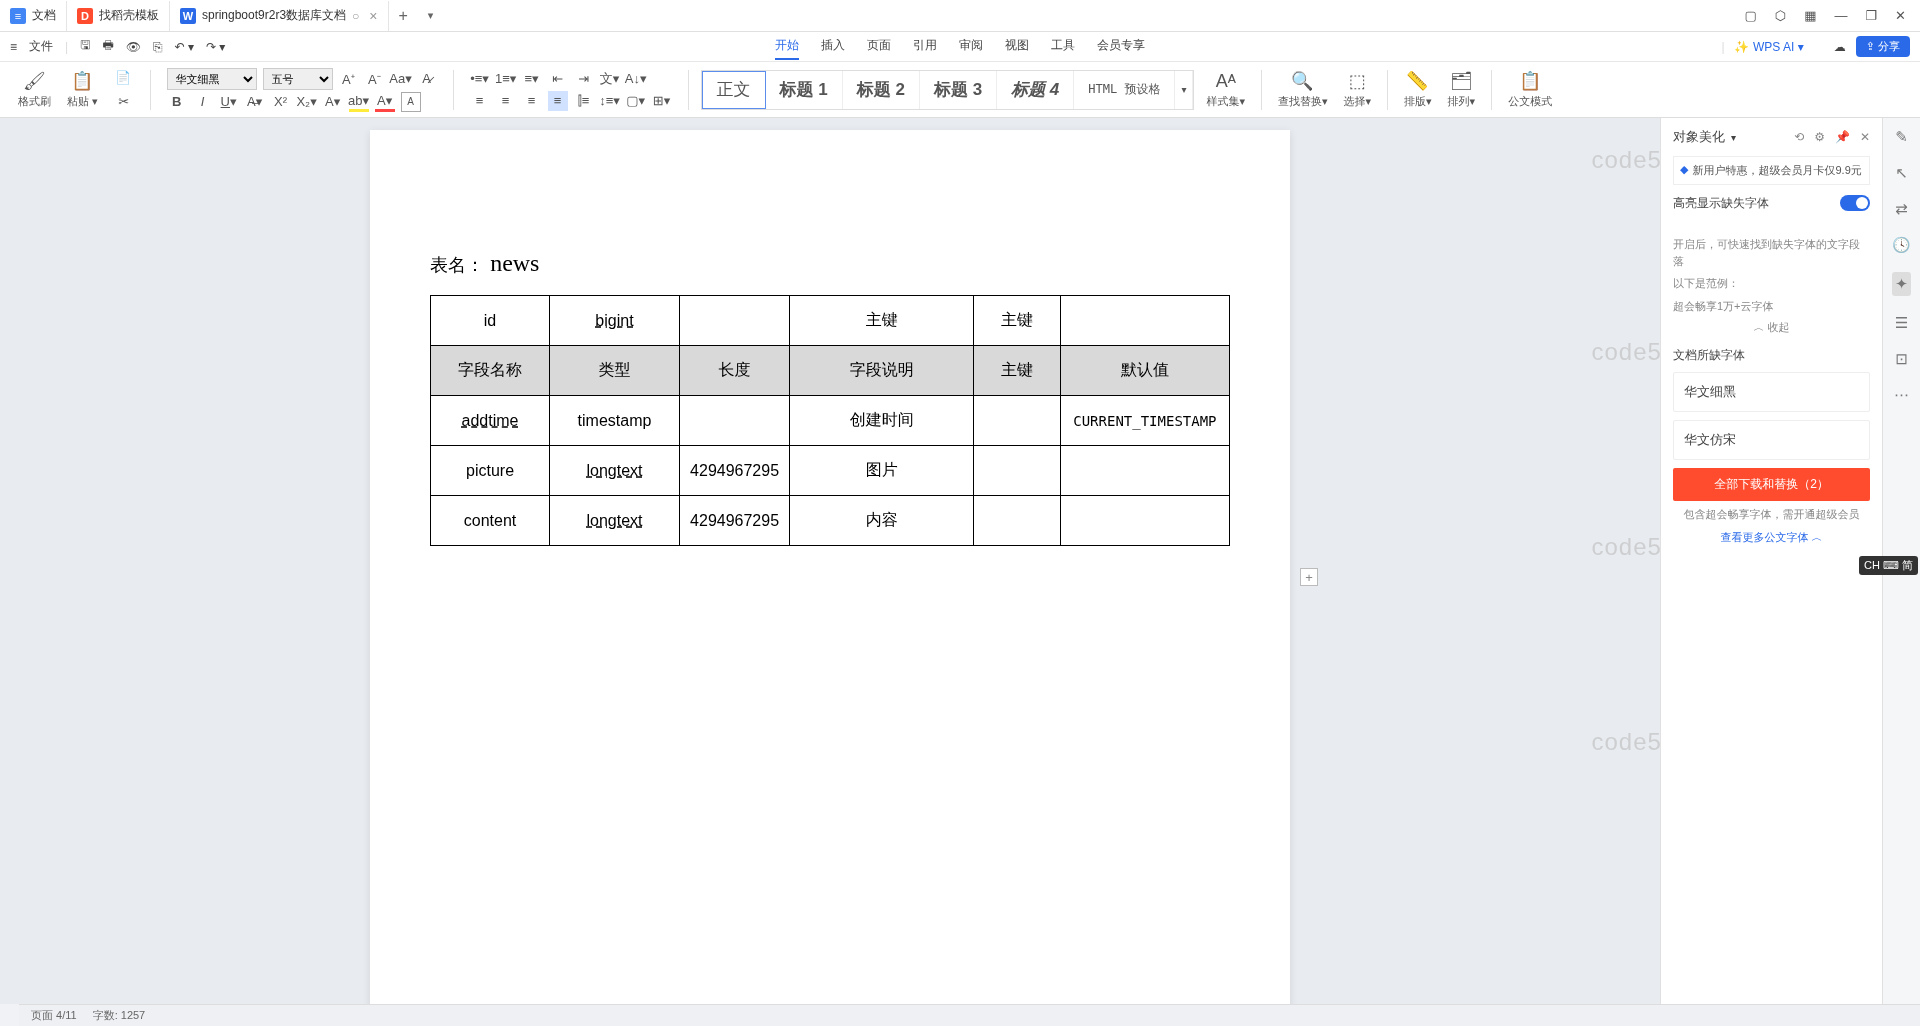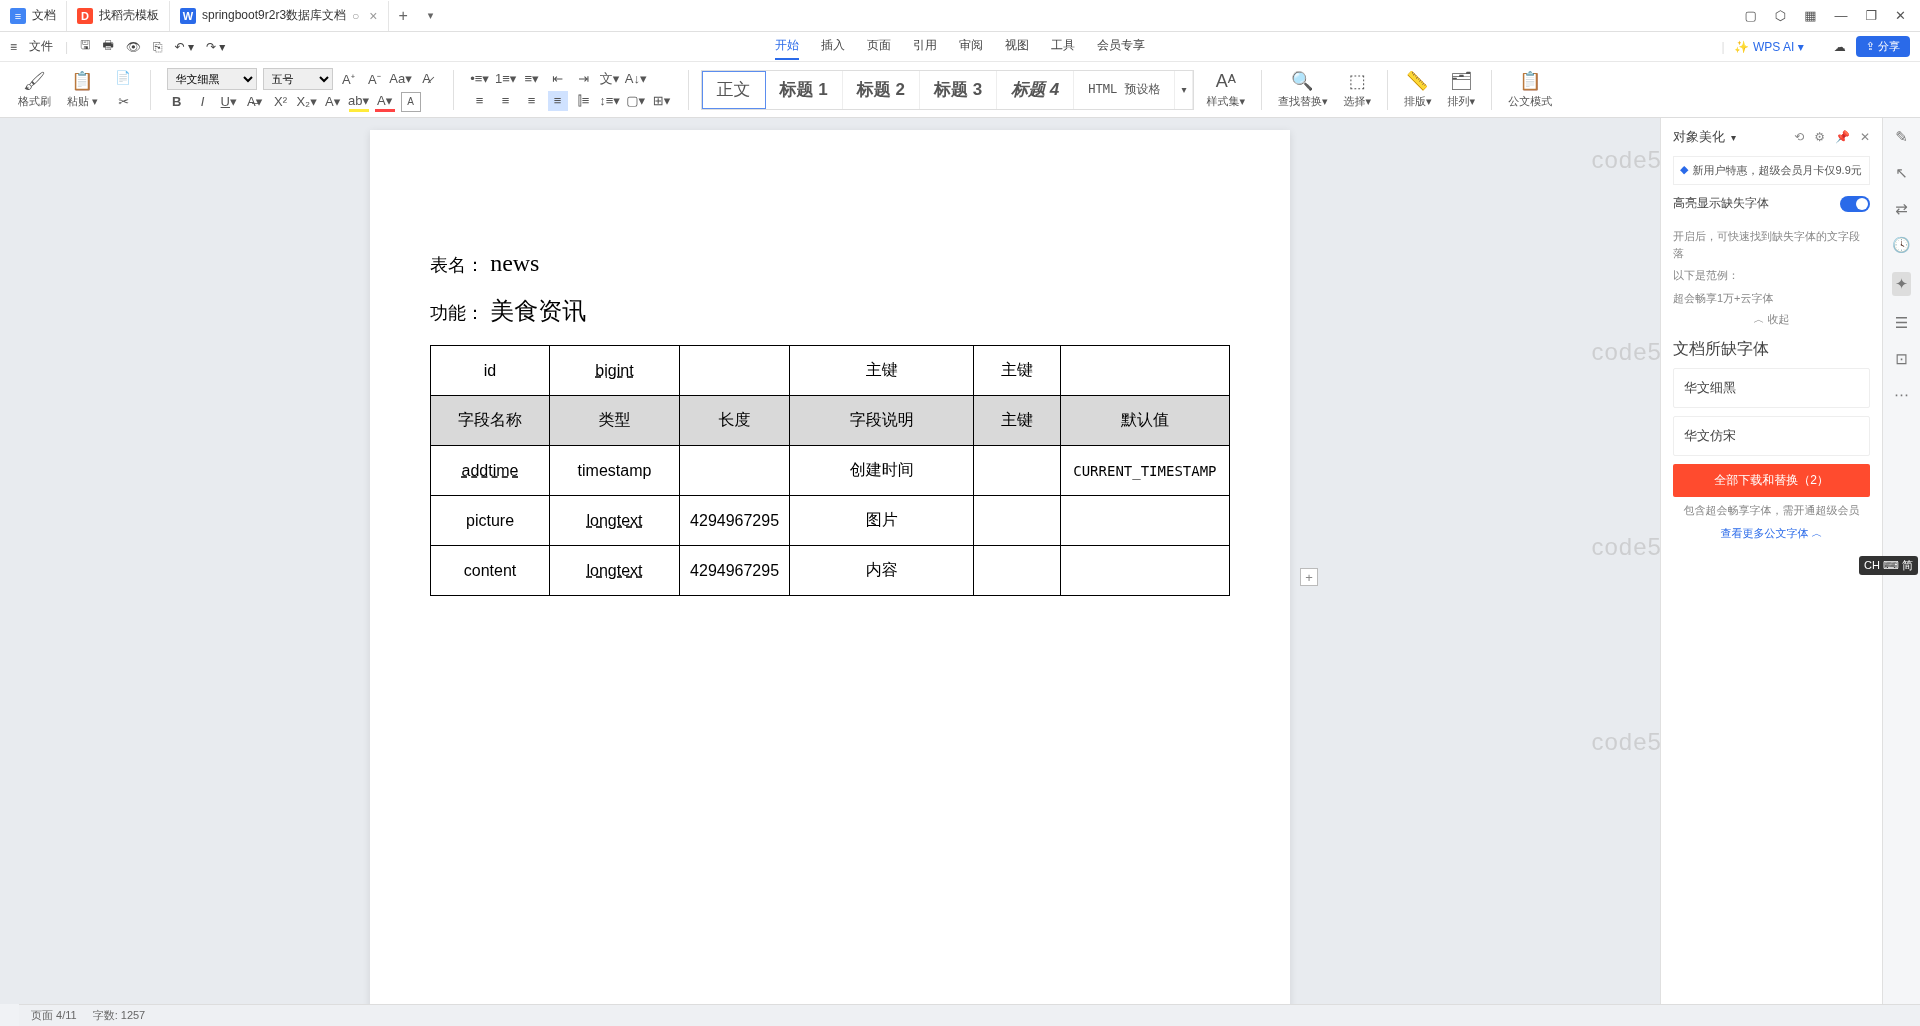--- a/index.html
+++ b/index.html
@@ -38,26 +38,26 @@
 .db-table { border-collapse:collapse; width:100%; margin-top:4px; font-family:"SimSun",serif; }
 .db-table th,.db-table td { border:1.5px solid #000; padding:14px 6px; text-align:center; font-size:16px; }
 .db-table th { background:#d9d9d9; font-weight:normal; }
 .db-table td.dashed { text-decoration:underline dashed; }
 .wm-row { position:absolute; left:-180px; right:-180px; font-size:24px; color:#b8b8b8; opacity:.55; white-space:nowrap; pointer-events:none; font-family:Arial,sans-serif; letter-spacing:1px; word-spacing:120px; }
 .overlay-red { position:absolute; color:#f11; font-size:30px; font-weight:500; }
 .sidepanel { position:absolute; top:118px; right:38px; bottom:22px; width:222px; background:#fff; border-left:1px solid #e0e0e0; font-size:12px; color:#444; padding:10px 12px; }
 .sp-title { font-size:13px; display:flex; align-items:center; gap:6px; margin-bottom:10px; }
 .sp-icons { margin-left:auto; display:flex; gap:10px; color:#888; font-size:12px; }
 .promo { background:#fff; border:1px solid #eee; padding:6px; font-size:11px; color:#555; margin-bottom:10px; display:flex; gap:4px; }
-.toggle-row { display:flex; align-items:flex-end; margin-bottom:16px; }
+.toggle-row { display:flex; align-items:flex-start; margin-bottom:24px; }
 .toggle { width:30px; height:16px; background:#2a6ae9; border-radius:8px; position:relative; margin-left:auto; }
 .toggle::after { content:""; position:absolute; right:2px; top:2px; width:12px; height:12px; background:#fff; border-radius:50%; }
 .sp-desc { font-size:11px; color:#888; line-height:1.5; margin-bottom:6px; }
 .sp-collapse { text-align:center; color:#888; font-size:11px; margin:6px 0 12px; }
-.sp-sub { font-size:16px; margin-bottom:8px; }
+.sp-sub { font-size:12px; margin-bottom:8px; }
 .font-card { border:1px solid #eee; padding:10px; margin-bottom:8px; font-size:13px; border-radius:2px; }
 .dl-btn { background:#ff4b2e; color:#fff; text-align:center; padding:8px; font-size:12px; border-radius:2px; margin-top:4px; }
 .sp-hint { text-align:center; color:#888; font-size:11px; margin-top:6px; }
 .sp-link { text-align:center; color:#2a6ae9; font-size:11px; margin-top:8px; }
 .righticons { position:absolute; top:118px; right:0; width:38px; bottom:22px; background:#f5f6f8; border-left:1px solid #e0e0e0; display:flex; flex-direction:column; align-items:center; padding-top:10px; gap:18px; color:#777; font-size:15px; }
 .statusbar { position:absolute; bottom:0; left:0; right:0; height:22px; background:#eef0f3; border-top:1px solid #ddd; font-size:11px; color:#666; display:flex; align-items:center; padding:0 12px; gap:16px;margin-left:19px; }
 .add-element { position:absolute; width:18px; height:18px; border:1px solid #bbb; background:#fff; display:flex; align-items:center; justify-content:center; font-size:13px; color:#888; }
 .ime { position:absolute; right:2px; top:556px; background:#333; color:#fff; font-size:11px; padding:2px 5px; border-radius:3px; }
 </style>
 </head>
@@ -226,24 +226,20 @@
   <div class="wm-row" style="top:28px">code51.cn&nbsp;&nbsp;&nbsp;&nbsp;&nbsp;&nbsp;code51.cn&nbsp;&nbsp;&nbsp;&nbsp;&nbsp;&nbsp;code51.cn&nbsp;&nbsp;&nbsp;&nbsp;&nbsp;&nbsp;code51.cn&nbsp;&nbsp;&nbsp;&nbsp;&nbsp;&nbsp;code51.cn&nbsp;&nbsp;&nbsp;&nbsp;&nbsp;&nbsp;code51.cn&nbsp;&nbsp;&nbsp;&nbsp;&nbsp;&nbsp;code51.cn</div>
   <div class="wm-row" style="top:220px">code51.cn&nbsp;&nbsp;&nbsp;&nbsp;&nbsp;&nbsp;code51.cn&nbsp;&nbsp;&nbsp;&nbsp;&nbsp;&nbsp;code51.cn&nbsp;&nbsp;&nbsp;&nbsp;&nbsp;&nbsp;code51.cn&nbsp;&nbsp;&nbsp;&nbsp;&nbsp;&nbsp;code51.cn&nbsp;&nbsp;&nbsp;&nbsp;&nbsp;&nbsp;code51.cn&nbsp;&nbsp;&nbsp;&nbsp;&nbsp;&nbsp;code51.cn</div>
   <div class="wm-row" style="top:415px">code51.cn&nbsp;&nbsp;&nbsp;&nbsp;&nbsp;&nbsp;code51.cn&nbsp;&nbsp;&nbsp;&nbsp;&nbsp;&nbsp;code51.cn&nbsp;&nbsp;&nbsp;&nbsp;&nbsp;&nbsp;code51.cn&nbsp;&nbsp;&nbsp;&nbsp;&nbsp;&nbsp;code51.cn&nbsp;&nbsp;&nbsp;&nbsp;&nbsp;&nbsp;code51.cn&nbsp;&nbsp;&nbsp;&nbsp;&nbsp;&nbsp;code51.cn</div>
   <div class="wm-row" style="top:610px">code51.cn&nbsp;&nbsp;&nbsp;&nbsp;&nbsp;&nbsp;code51.cn&nbsp;&nbsp;&nbsp;&nbsp;&nbsp;&nbsp;code51.cn&nbsp;&nbsp;&nbsp;&nbsp;&nbsp;&nbsp;code51.cn&nbsp;&nbsp;&nbsp;&nbsp;&nbsp;&nbsp;code51.cn&nbsp;&nbsp;&nbsp;&nbsp;&nbsp;&nbsp;code51.cn&nbsp;&nbsp;&nbsp;&nbsp;&nbsp;&nbsp;code51.cn</div>
 
   <div class="page">
     <div class="doc-line">
       <span class="doc-label">表名：</span>
       <span class="doc-val">news</span>
     </div>
-    <div class="doc-line">
-      <span class="doc-label">功能：</span>
-      <span class="doc-val" style="font-family:'SimSun'">美食资讯</span>
-    </div>
     <table class="db-table">
       <tbody>
           <tr>
             <td>id</td>
             <td class="dashed">bigint</td>
             <td></td>
             <td>主键</td>
             <td>主键</td>
             <td></td>
           </tr>

